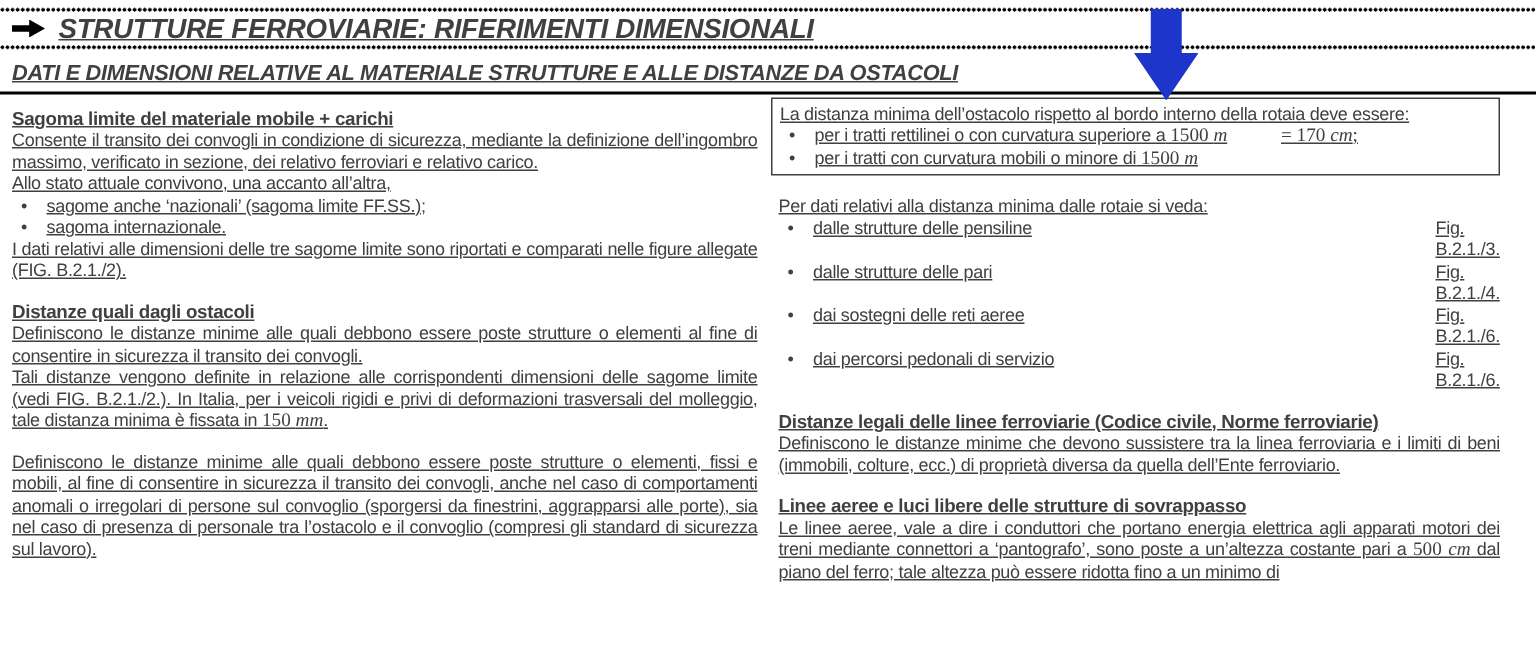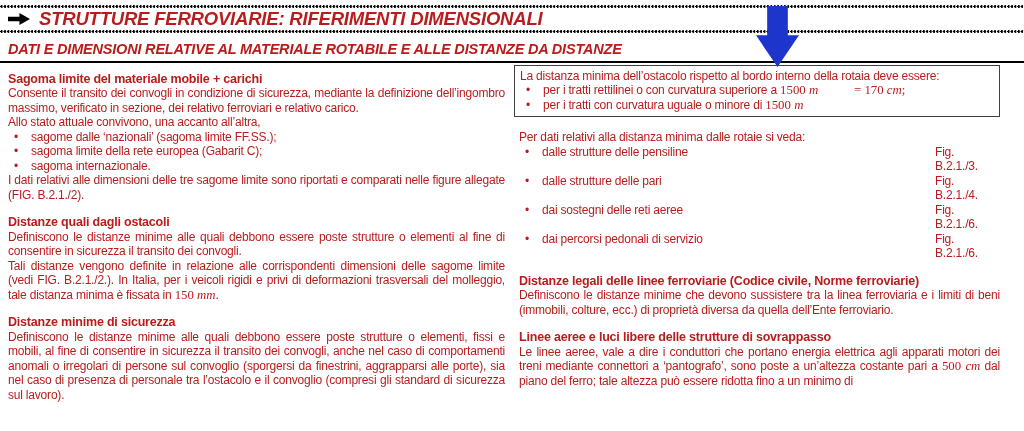--- a/index.html
+++ b/index.html
@@ -1,19 +1,19 @@
 <!DOCTYPE html>
 <html><head>
 <meta charset="utf-8">
 <style>
   html,body{margin:0;padding:0;background:#fff;}
   .page{
     position:relative; width:1024px; height:431px; overflow:hidden; background:#ffffff;
-    color:#b91c1c; font-family:"Liberation Sans","DejaVu Sans",sans-serif;
-    font-size:12px; line-height:14.5px; letter-spacing:-0.2px;
+    color:#404040; font-family:"Liberation Sans","DejaVu Sans",sans-serif;
+    font-size:12px; line-height:14.5px; letter-spacing:-0.2px;text-decoration:underline;
   }
   .dotrule{height:3px; margin:0;
     background-image:radial-gradient(circle at 1.5px 1.5px,#000 1.15px,transparent 1.35px);
     background-size:3.4px 3px; background-repeat:repeat-x;}
   .dr1{margin-top:5px;}
   .dr2{margin-top:0;}
   .titlerow{display:flex; align-items:center; gap:9px; padding-left:8px; height:22px; margin:0;}
   .arrow-right{width:22px; height:12px; background:#000; flex:0 0 22px;
     clip-path:polygon(0 32%,52% 32%,52% 0,100% 50%,52% 100%,52% 68%,0 68%);}
   .title{font-size:18.5px; font-weight:bold; font-style:italic; margin:0; letter-spacing:-0.2px; white-space:nowrap;}
@@ -23,21 +23,21 @@
   .col-left{flex:0 0 497px; padding-top:7px;}
   .col-right{flex:0 0 486px; margin-left:9px;}
   .col-right .pad{margin-left:5px;}
   h3{font-size:12.5px; font-weight:bold; margin:0; letter-spacing:-0.2px;}
   p{margin:0;}
   .j{text-align:justify;}
   .sect{margin-top:13px;}
   .bullet{position:relative; padding-left:23px;}
   .bullet::before{content:"\2022"; position:absolute; left:6px; top:0;}
   .hbox{border:1px solid #404040; padding:3px 7px 4px 5px;}
-  .figrow{position:relative; padding-left:23px; display:flex;}
+  .figrow{position:relative; padding-left:23px; display:flex;gap:22px;}
   .figrow::before{content:"\2022"; position:absolute; left:6px; top:0;}
   .figlabel{flex:0 0 363px;}
   .figref{flex:1;margin-left:30px;}
   .eqrow{display:flex;}
   .eqlabel{flex:1;}
   .eqcol{flex:0 0 138px;}
   .num{font-family:"Liberation Serif","DejaVu Serif",serif; font-size:12.8px; letter-spacing:0;}
   .unit{font-family:"Liberation Serif","DejaVu Serif",serif; font-style:italic; font-size:12.8px; letter-spacing:0;}
   .down-arrow{position:absolute; left:756px; top:6px; width:43px; height:61px; background:#1d35cb;
     clip-path:polygon(26% 0,74% 0,74% 48%,100% 48%,50% 100%,0 48%,26% 48%);}
@@ -49,58 +49,56 @@
 
   <div class="dotrule dr1"></div>
 
   <div class="titlerow">
     <span class="arrow-right"></span>
     <h1 class="title">STRUTTURE FERROVIARIE: RIFERIMENTI DIMENSIONALI</h1>
   </div>
 
   <div class="dotrule dr2"></div>
 
-  <h2 class="subtitle">DATI E DIMENSIONI RELATIVE AL MATERIALE ROTABILE E ALLE DISTANZE DA DISTANZE</h2>
+  <h2 class="subtitle">DATI E DIMENSIONI RELATIVE AL MATERIALE STRUTTURE E ALLE DISTANZE DA OSTACOLI</h2>
   <div class="solidrule"></div>
 
   <div class="columns">
 
     <div class="col-left">
       <div>
         <h3>Sagoma limite del materiale mobile + carichi</h3>
         <p class="j">Consente il transito dei convogli in condizione di sicurezza, mediante la definizione dell’ingombro massimo, verificato in sezione, dei relativo ferroviari e relativo carico.</p>
         <p>Allo stato attuale convivono, una accanto all’altra,</p>
-        <div class="bullet">sagome dalle ‘nazionali’ (sagoma limite FF.SS.);</div>
-        <div class="bullet">sagoma limite della rete europea (Gabarit C);</div>
+        <div class="bullet">sagome anche ‘nazionali’ (sagoma limite FF.SS.);</div>
         <div class="bullet">sagoma internazionale.</div>
         <p class="j">I dati relativi alle dimensioni delle tre sagome limite sono riportati e comparati nelle figure allegate (FIG. B.2.1./2).</p>
       </div>
 
       <div class="sect">
         <h3>Distanze quali dagli ostacoli</h3>
         <p class="j">Definiscono le distanze minime alle quali debbono essere poste strutture o elementi al fine di consentire in sicurezza il transito dei convogli.</p>
         <p class="j"><span>Tali distanze vengono definite in relazione alle corrispondenti dimensioni delle sagome limite (vedi FIG. B.2.1./2.). In Italia, per i veicoli rigidi e privi di deformazioni trasversali del molleggio, tale distanza minima è fissata in</span><span class="num"> 150 </span><span class="unit">mm</span><span>.</span></p>
       </div>
 
       <div class="sect">
-        <h3>Distanze minime di sicurezza</h3>
         <p class="j">Definiscono le distanze minime alle quali debbono essere poste strutture o elementi, fissi e mobili, al fine di consentire in sicurezza il transito dei convogli, anche nel caso di comportamenti anomali o irregolari di persone sul convoglio (sporgersi da finestrini, aggrapparsi alle porte), sia nel caso di presenza di personale tra l’ostacolo e il convoglio (compresi gli standard di sicurezza sul lavoro).</p>
       </div>
     </div>
 
     <div class="col-right">
 
       <div class="hbox">
         <p>La distanza minima dell’ostacolo rispetto al bordo interno della rotaia deve essere:</p>
         <div class="bullet eqrow">
           <span class="eqlabel"><span>per i tratti rettilinei o con curvatura superiore a</span><span class="num"> 1500 </span><span class="unit">m</span></span>
           <span class="eqcol"><span class="num">= 170 </span><span class="unit">cm</span><span class="num">;</span></span>
         </div>
         <div class="bullet eqrow">
-          <span class="eqlabel"><span>per i tratti con curvatura uguale o minore di</span><span class="num"> 1500 </span><span class="unit">m</span></span>
+          <span class="eqlabel"><span>per i tratti con curvatura mobili o minore di</span><span class="num"> 1500 </span><span class="unit">m</span></span>
         </div>
       </div>
 
       <div class="sect pad">
         <p>Per dati relativi alla distanza minima dalle rotaie si veda:</p>
         <div class="figrow">
           <span class="figlabel">dalle strutture delle pensiline</span>
           <span class="figref">Fig. B.2.1./3.</span>
         </div>
         <div class="figrow">

